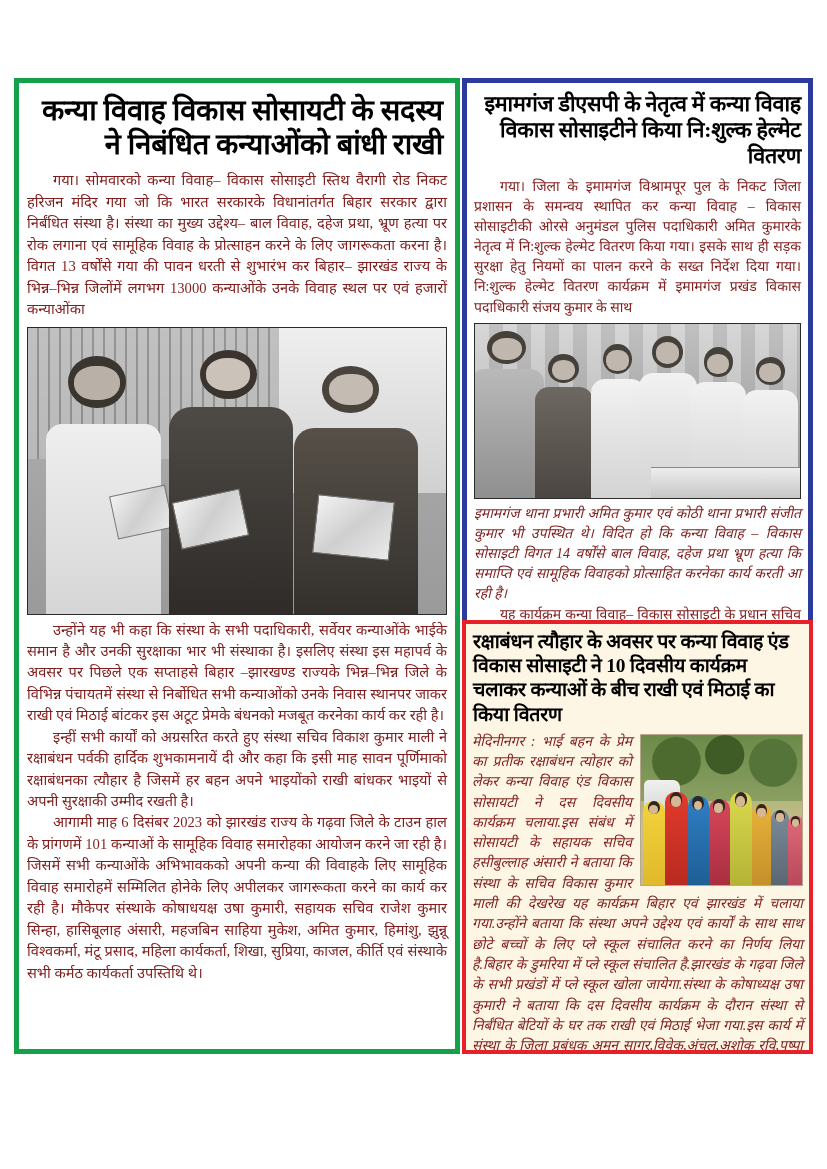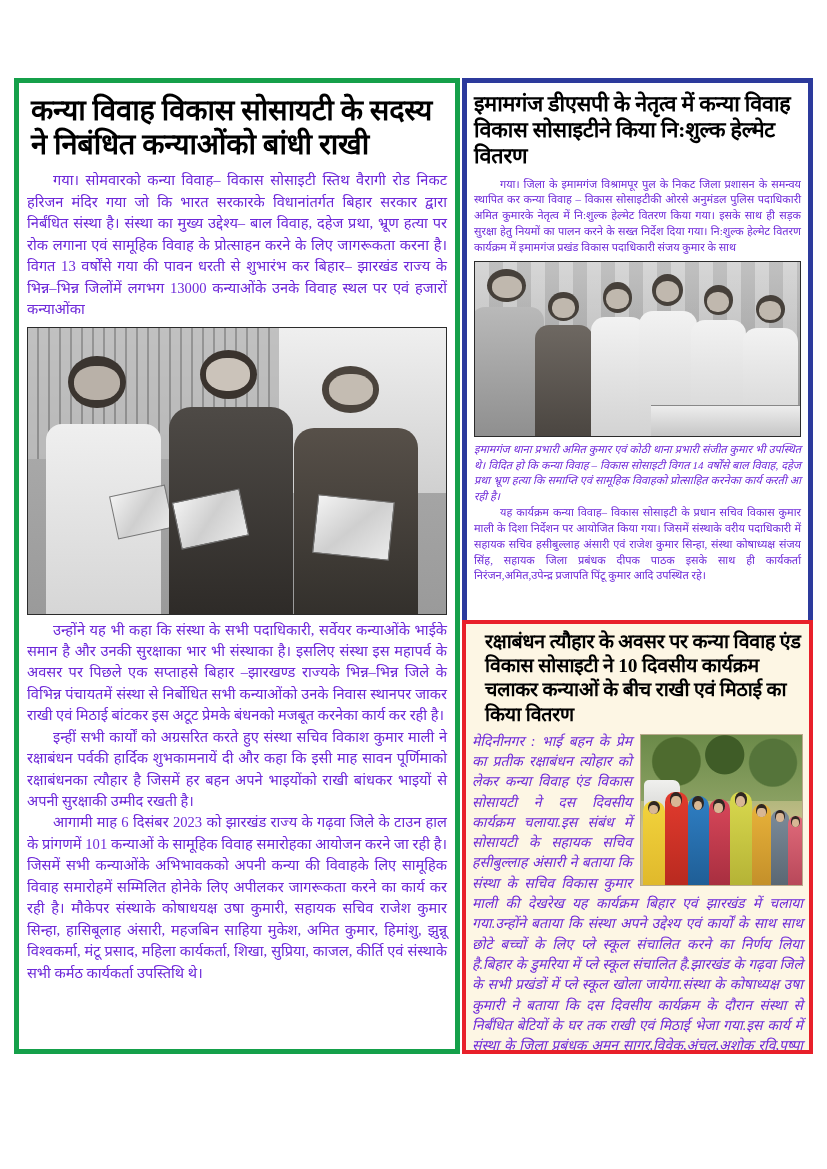--- a/index.html
+++ b/index.html
@@ -60,55 +60,55 @@
     border: 4px solid #e8202a;
     background: #fdf6e4;
     padding: 4px 6px 4px 6px;
   }
 
   
   .headline {
     font-family: "Liberation Serif", "DejaVu Serif", serif;
     font-weight: bold;
     color: #000;
-    text-align: left;
+    text-align: right;
     line-height: 1.18;
     letter-spacing: -0.2px;
   }
   .art-left .headline {
     font-size: 29px;
     margin: 4px 0 9px 0;
     padding: 0 4px;
   }
   .art-blue .headline {
     font-size: 21.5px;
     margin: 3px 0 7px 0;
     line-height: 1.22;
   }
   .art-red .headline {
     font-size: 19.5px;
     line-height: 1.24;
     text-align: left;
-    margin: 2px 0 5px 12px;
+    margin: 2px 0 5px 0;
     padding: 0 1px;
   }
 
   
   .body-text {
-    color: #6d28d9;
+    color: #7f1d1d;
     text-align: justify;
     text-justify: inter-word;
     font-family: "Liberation Serif", "DejaVu Serif", serif;
   }
   .art-left .body-text {
     font-size: 14.6px;
     line-height: 1.47;
   }
   .art-blue .body-text {
-    font-size: 11px;
+    font-size: 14px;
     line-height: 1.44;
   }
   .art-red .body-text {
     font-size: 14px;
     line-height: 1.45;
   }
   .body-text p {
     margin: 0;
     text-indent: 26px;
   }

